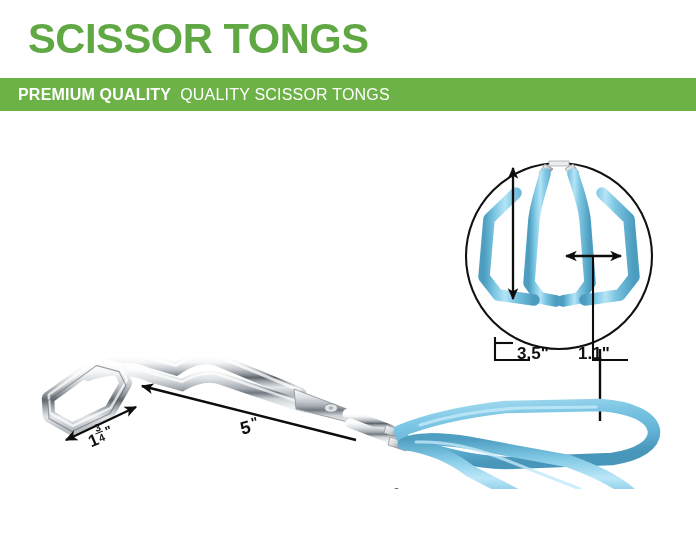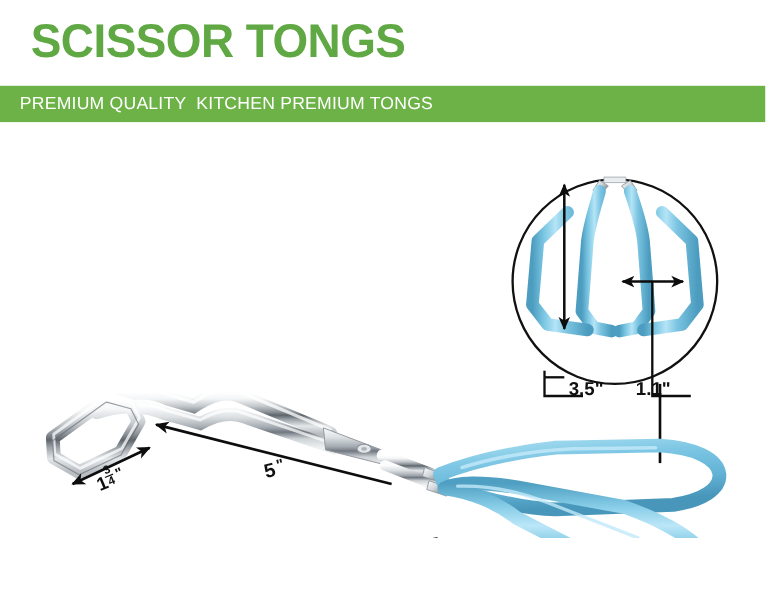--- a/index.html
+++ b/index.html
@@ -26,21 +26,21 @@
   .greenbar{
     position:absolute;left:0;top:78px;width:696px;height:33px;
     background:#6cb247;
   }
   .bar-text{
     position:absolute;left:18px;top:78px;height:33px;
     display:flex;align-items:center;
     font-size:16px;color:#ffffff;white-space:nowrap;
     letter-spacing:0.2px;
   }
-  .bar-text .b{font-weight:normal;}
+  .bar-text .b{font-weight:bold;}
   .bar-text .n{font-weight:normal;margin-left:9px;}
 
   
   .stage{position:absolute;left:0;top:111px;width:696px;height:439px;}
   .stage svg{display:block;}
 
   
   .dim{
     position:absolute;
     font-family:"Liberation Sans","DejaVu Sans",sans-serif;
@@ -71,21 +71,21 @@
 </head>
 <body>
 
 <div id="page">
 
   <div class="title">SCISSOR TONGS</div>
 
   <div class="greenbar"></div>
   <div class="bar-text">
     <span class="b">PREMIUM QUALITY</span>
-    <span class="n">KITCHEN PREMIUM TONGS</span>
+    <span class="n">QUALITY SCISSOR TONGS</span>
   </div>
 
   <div class="stage">
   <svg width="696" height="439" viewBox="0 0 696 439" xmlns="http://www.w3.org/2000/svg">
     <defs>
 
       <linearGradient id="chrome" x1="0" y1="0" x2="0" y2="1">
         <stop offset="0%" stop-color="#ffffff"></stop>
         <stop offset="16%" stop-color="#f3f5f6"></stop>
         <stop offset="34%" stop-color="#c3c8cc"></stop>

